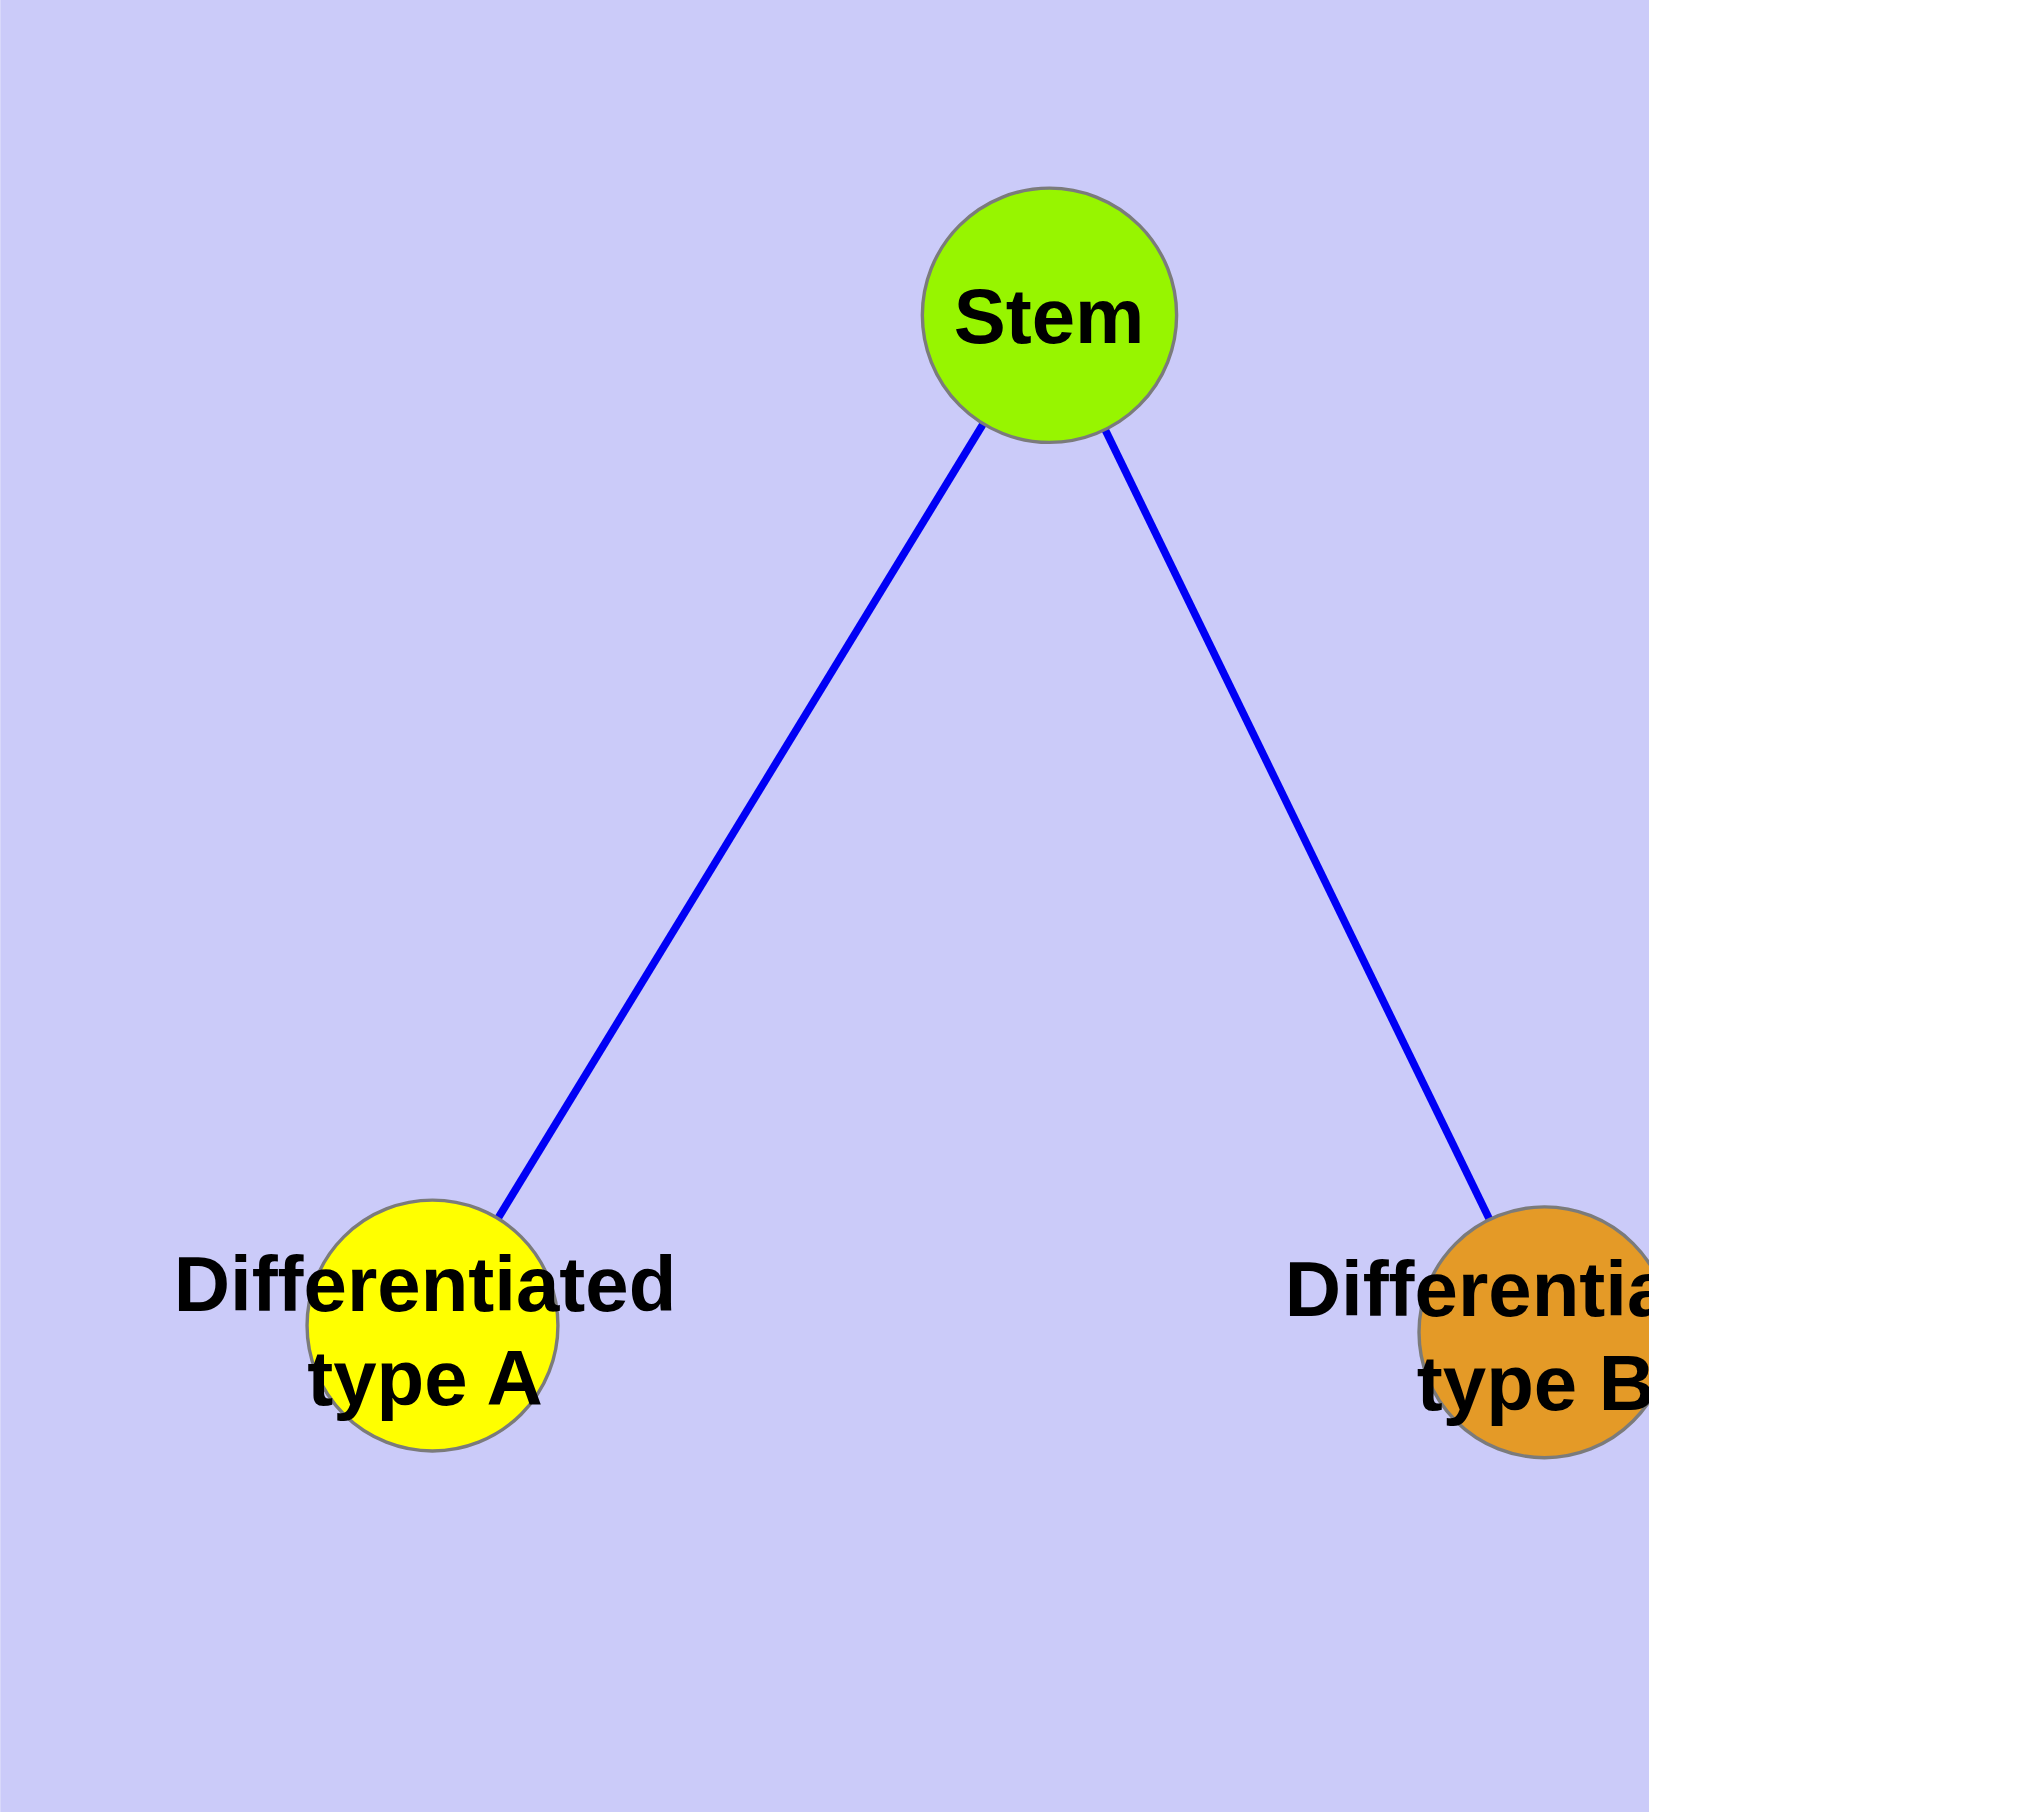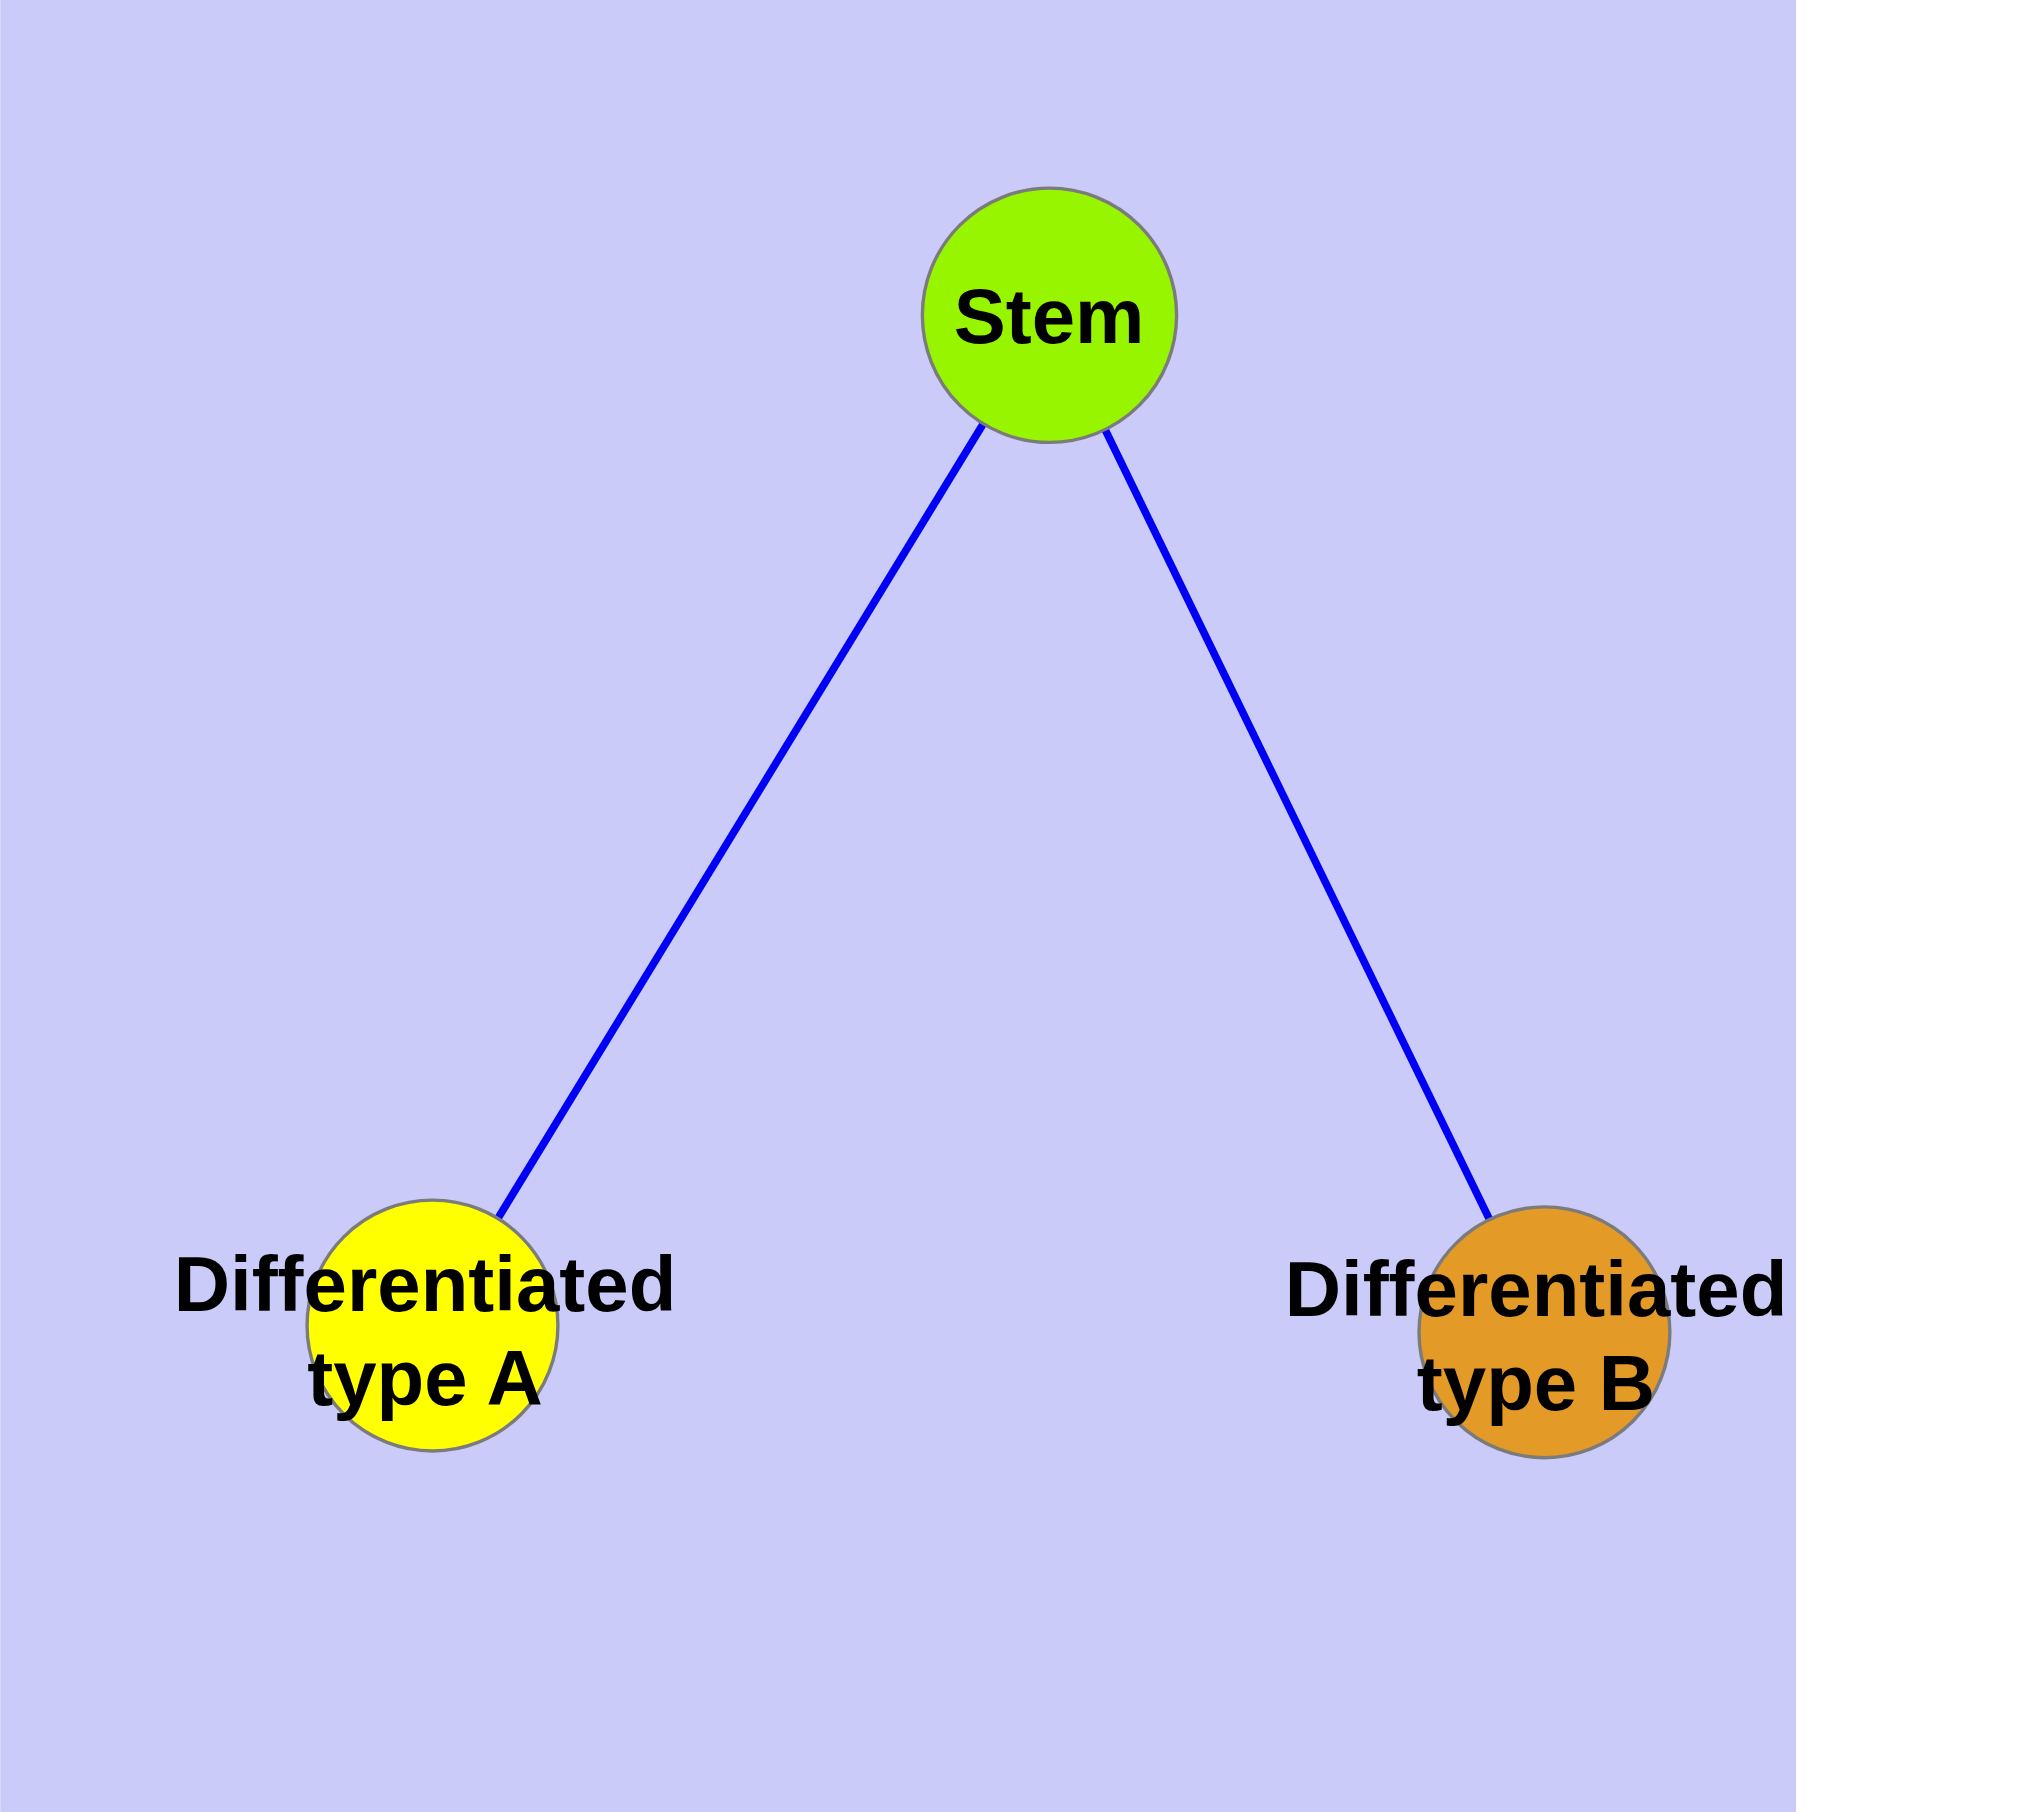--- a/index.html
+++ b/index.html
@@ -2,21 +2,21 @@
 <html style="font-size:13.6px"><head>
 <meta charset="utf-8">
 <style>
   html, body {
     margin: 0;
     padding: 0;
     background: #ffffff;
   }
   #canvas {
     position: relative;
-    width: 1796px;
+    width: 1649px;
     height: 1812px;
     overflow: hidden;
     font-family: "Liberation Sans", sans-serif;
   }
   #graph-svg {
     position: absolute;
     left: 0;
     top: 0;
     display: block;
   }

